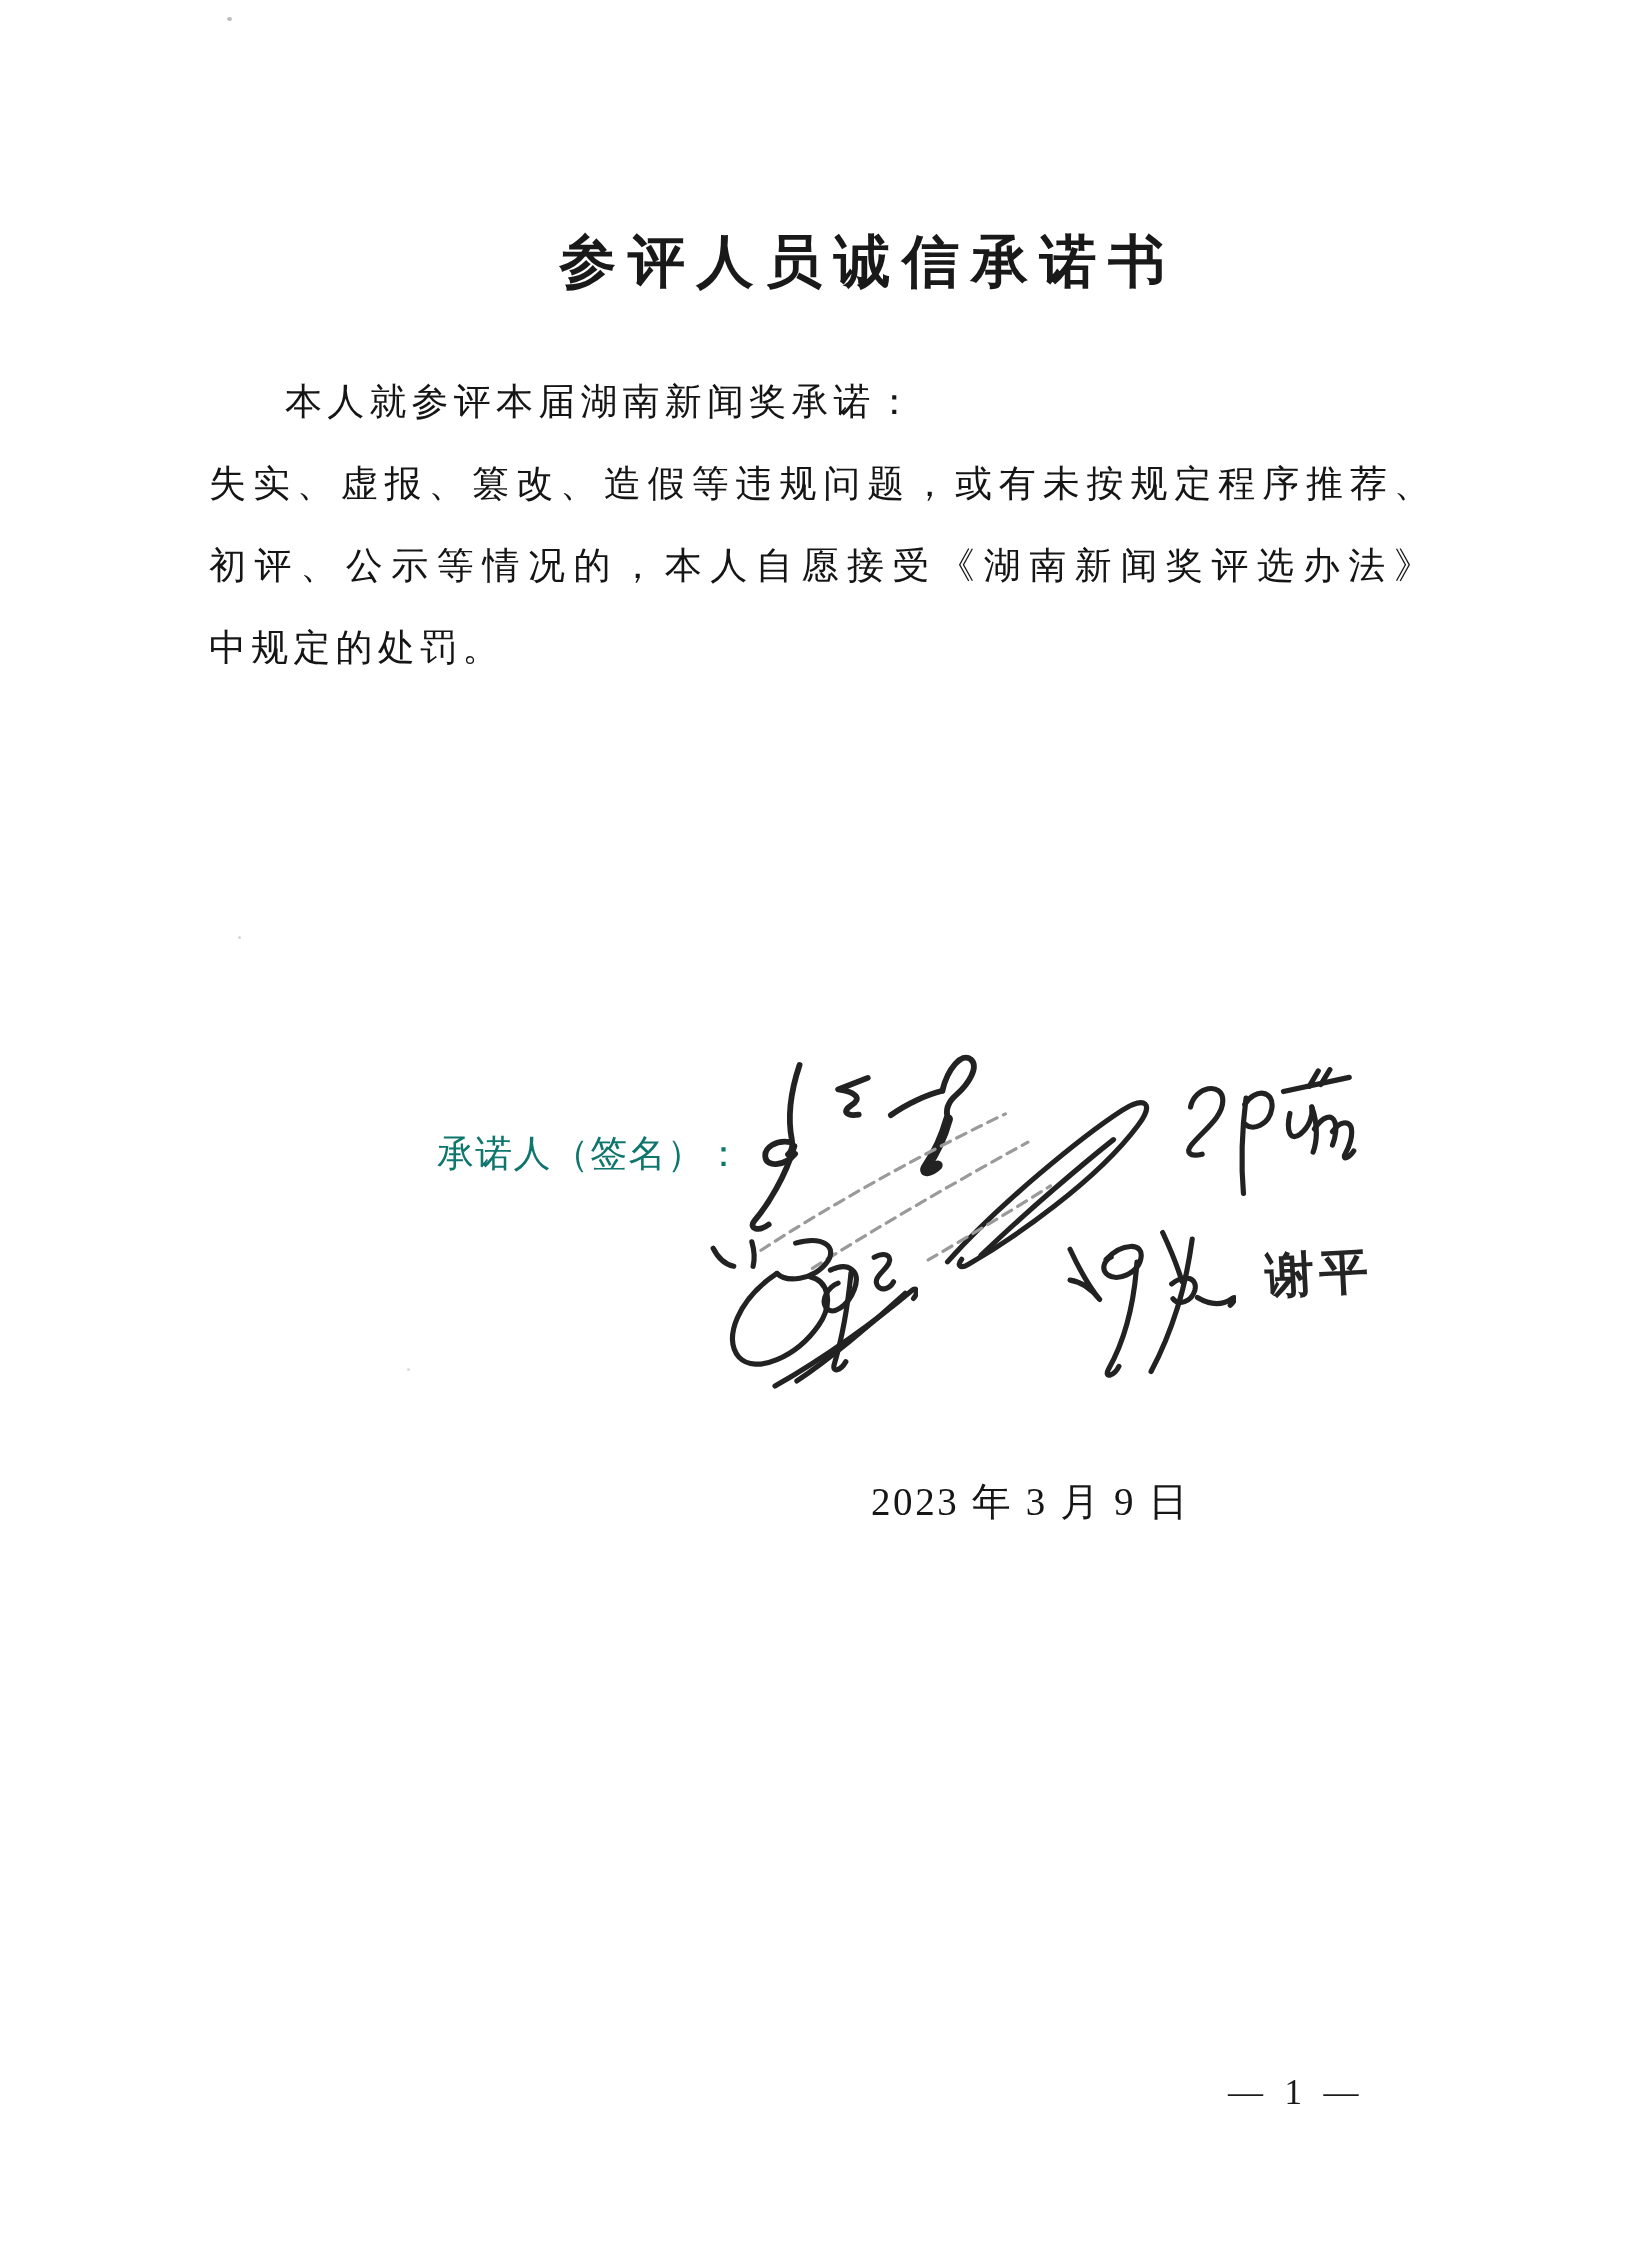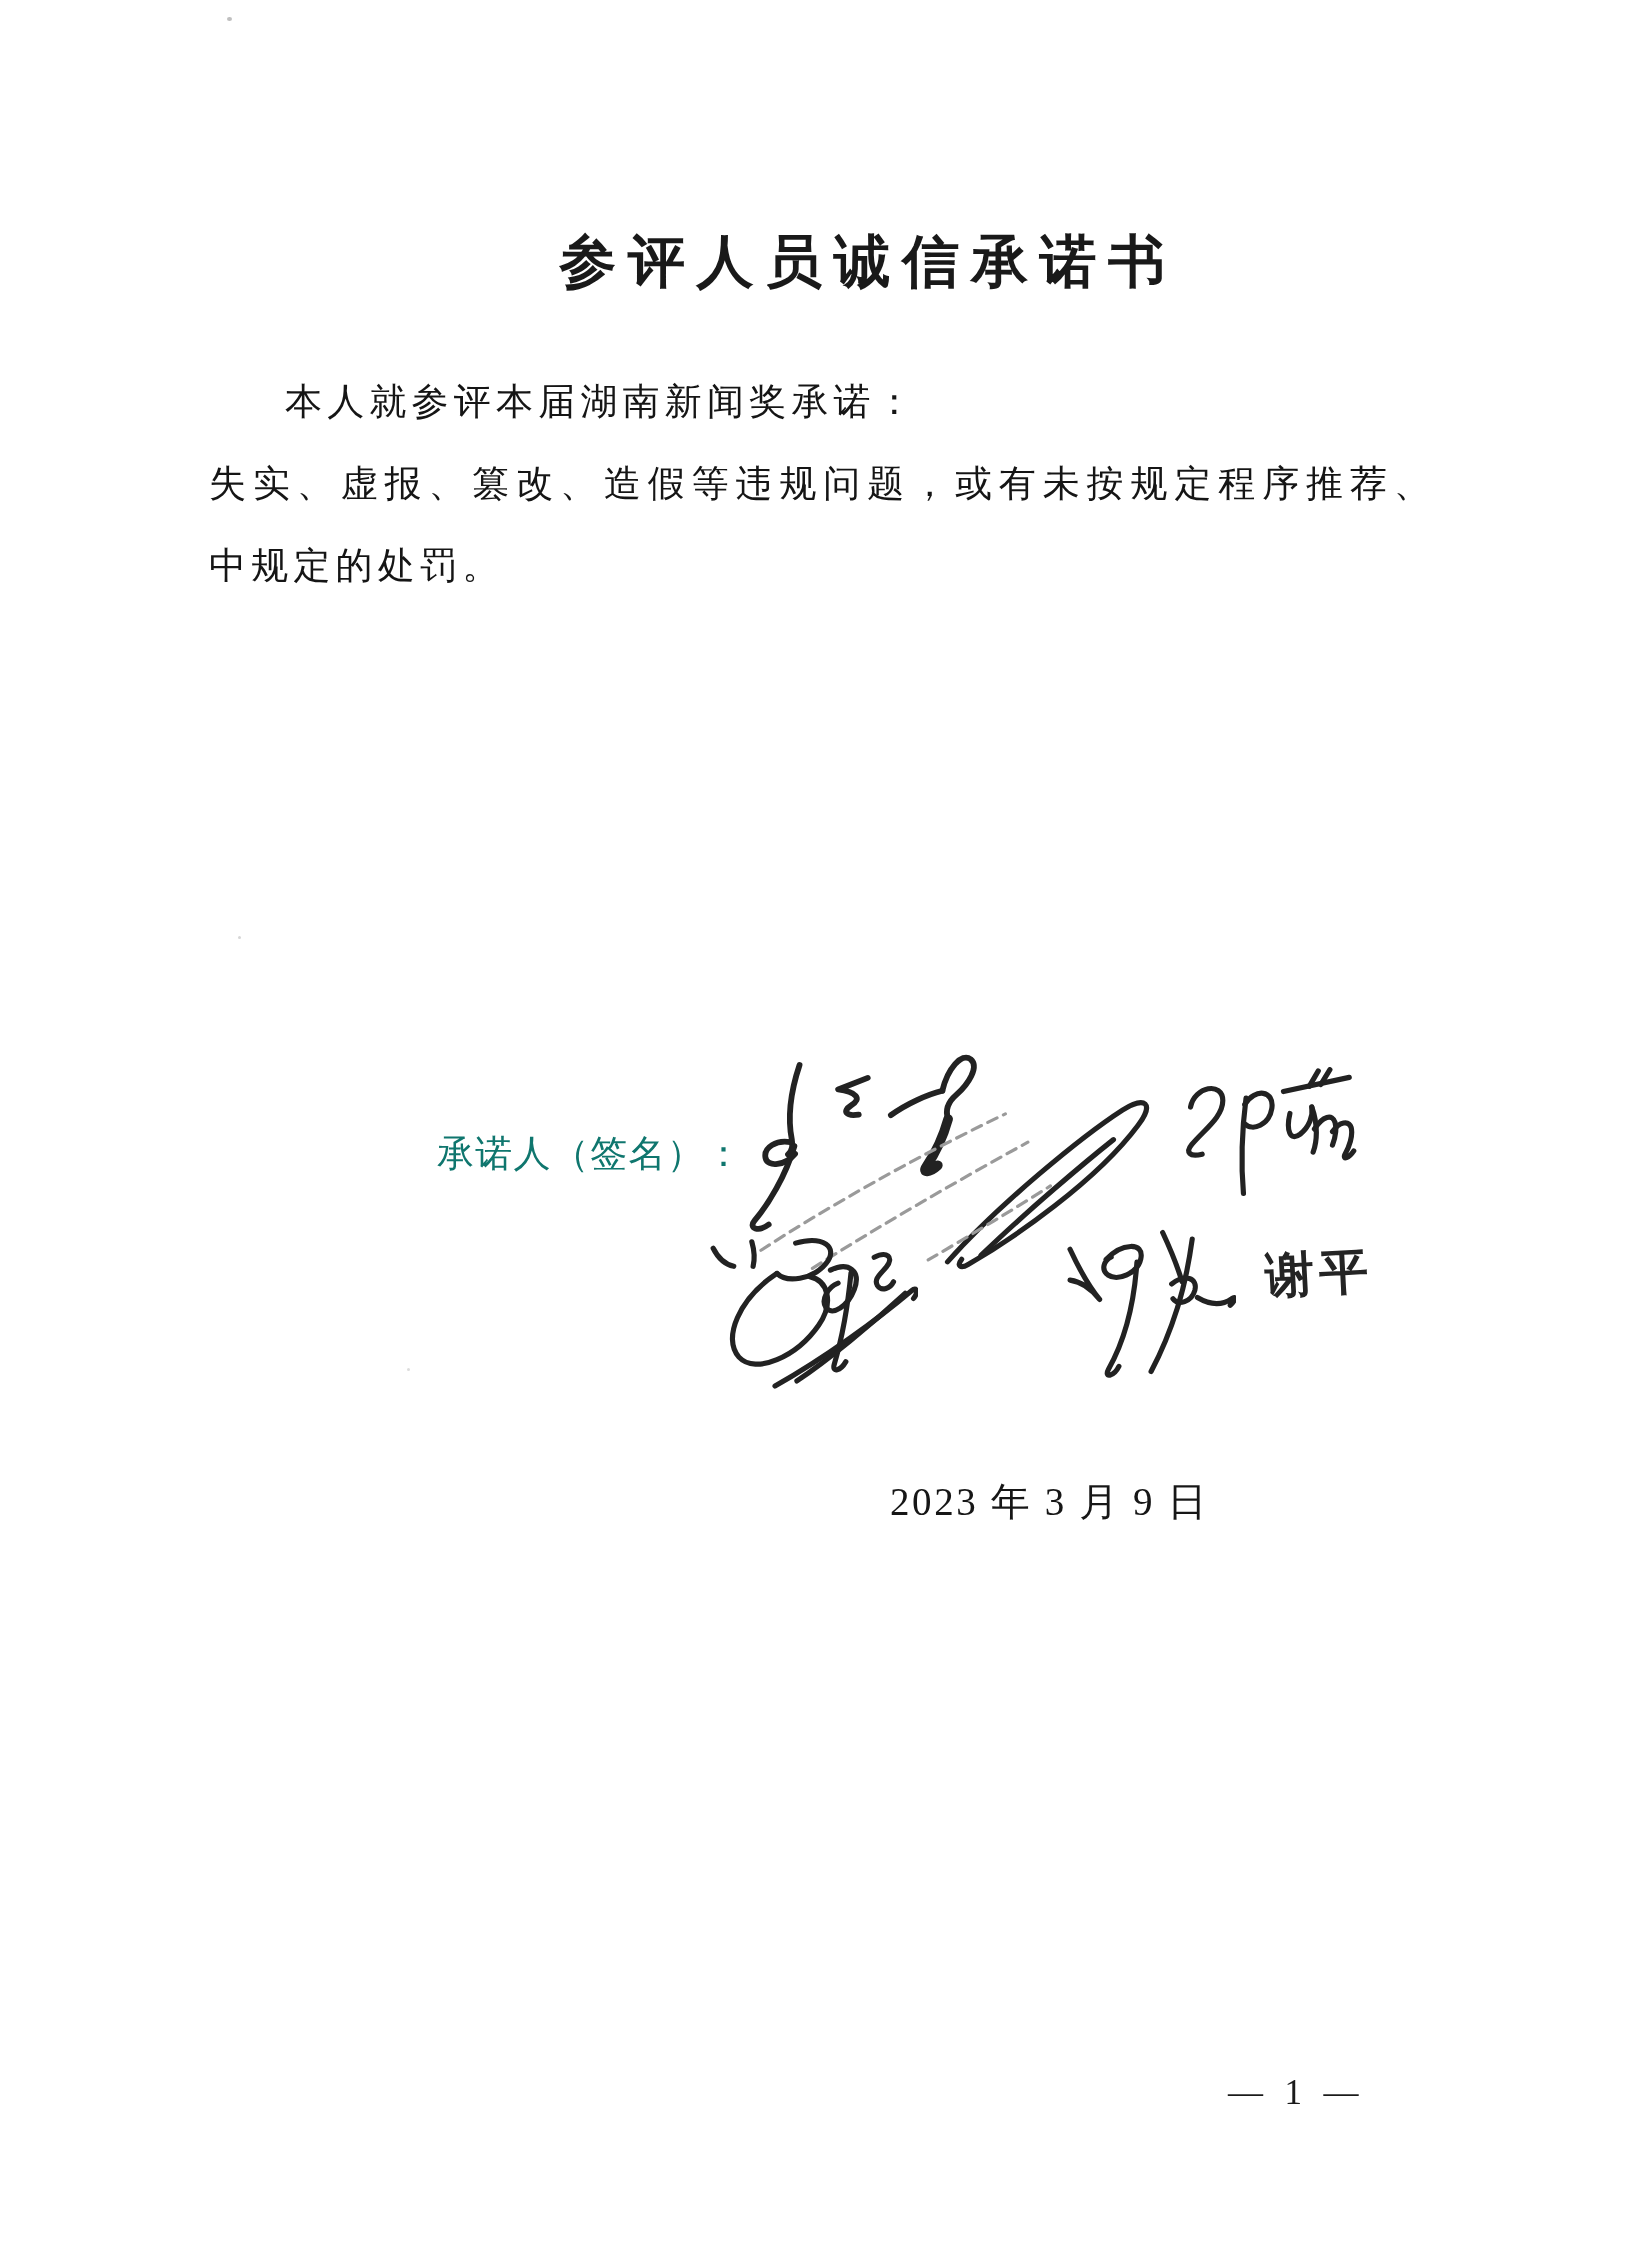--- a/index.html
+++ b/index.html
@@ -55,21 +55,20 @@
     font-family:"DejaVu Sans","Liberation Sans",sans-serif;
     white-space:nowrap;
   }
   .date{
     position:absolute;
     left:871px;top:1475px;
     font-size:39px;
     letter-spacing:2.6px;
     color:#161616;
     white-space:nowrap;
-    margin-left:19px;
   }
   .page-number{
     position:absolute;
     left:1228px;top:2073px;
     font-size:35px;
     letter-spacing:6.4px;
     color:#1a1a1a;
     white-space:nowrap;
   }
   .speck{position:absolute;background:#8a8a8a;border-radius:50%;opacity:.55;}
@@ -80,20 +79,21 @@
 </head>
 <body>
 
 <div class="page">
 
   <h1 class="title">参评人员诚信承诺书</h1>
 
   <div class="body-block">
     <p class="indent">本人就参评本届湖南新闻奖承诺：</p>
     <p class="fill">失实、虚报、篡改、造假等违规问题，或有未按规定程序推荐、</p>
+    <p class="fill">初评、公示等情况的，本人自愿接受《湖南新闻奖评选办法》</p>
     <p>中规定的处罚。</p>
   </div>
 
   <div class="sig-label">承诺人（签名）：</div>
 
   <svg class="sig" style="left:735px;top:1038px" width="425" height="238" viewBox="0 0 660 370">
     <g stroke-width="9">
       <path d="M100,42 C88,78 80,118 88,158 C90,168 88,176 82,181"></path>
       <path d="M86,162 C64,158 44,170 47,186 C50,202 78,198 93,180"></path>
       <path d="M92,168 C78,215 52,258 30,284 C20,296 36,302 52,290"></path>

